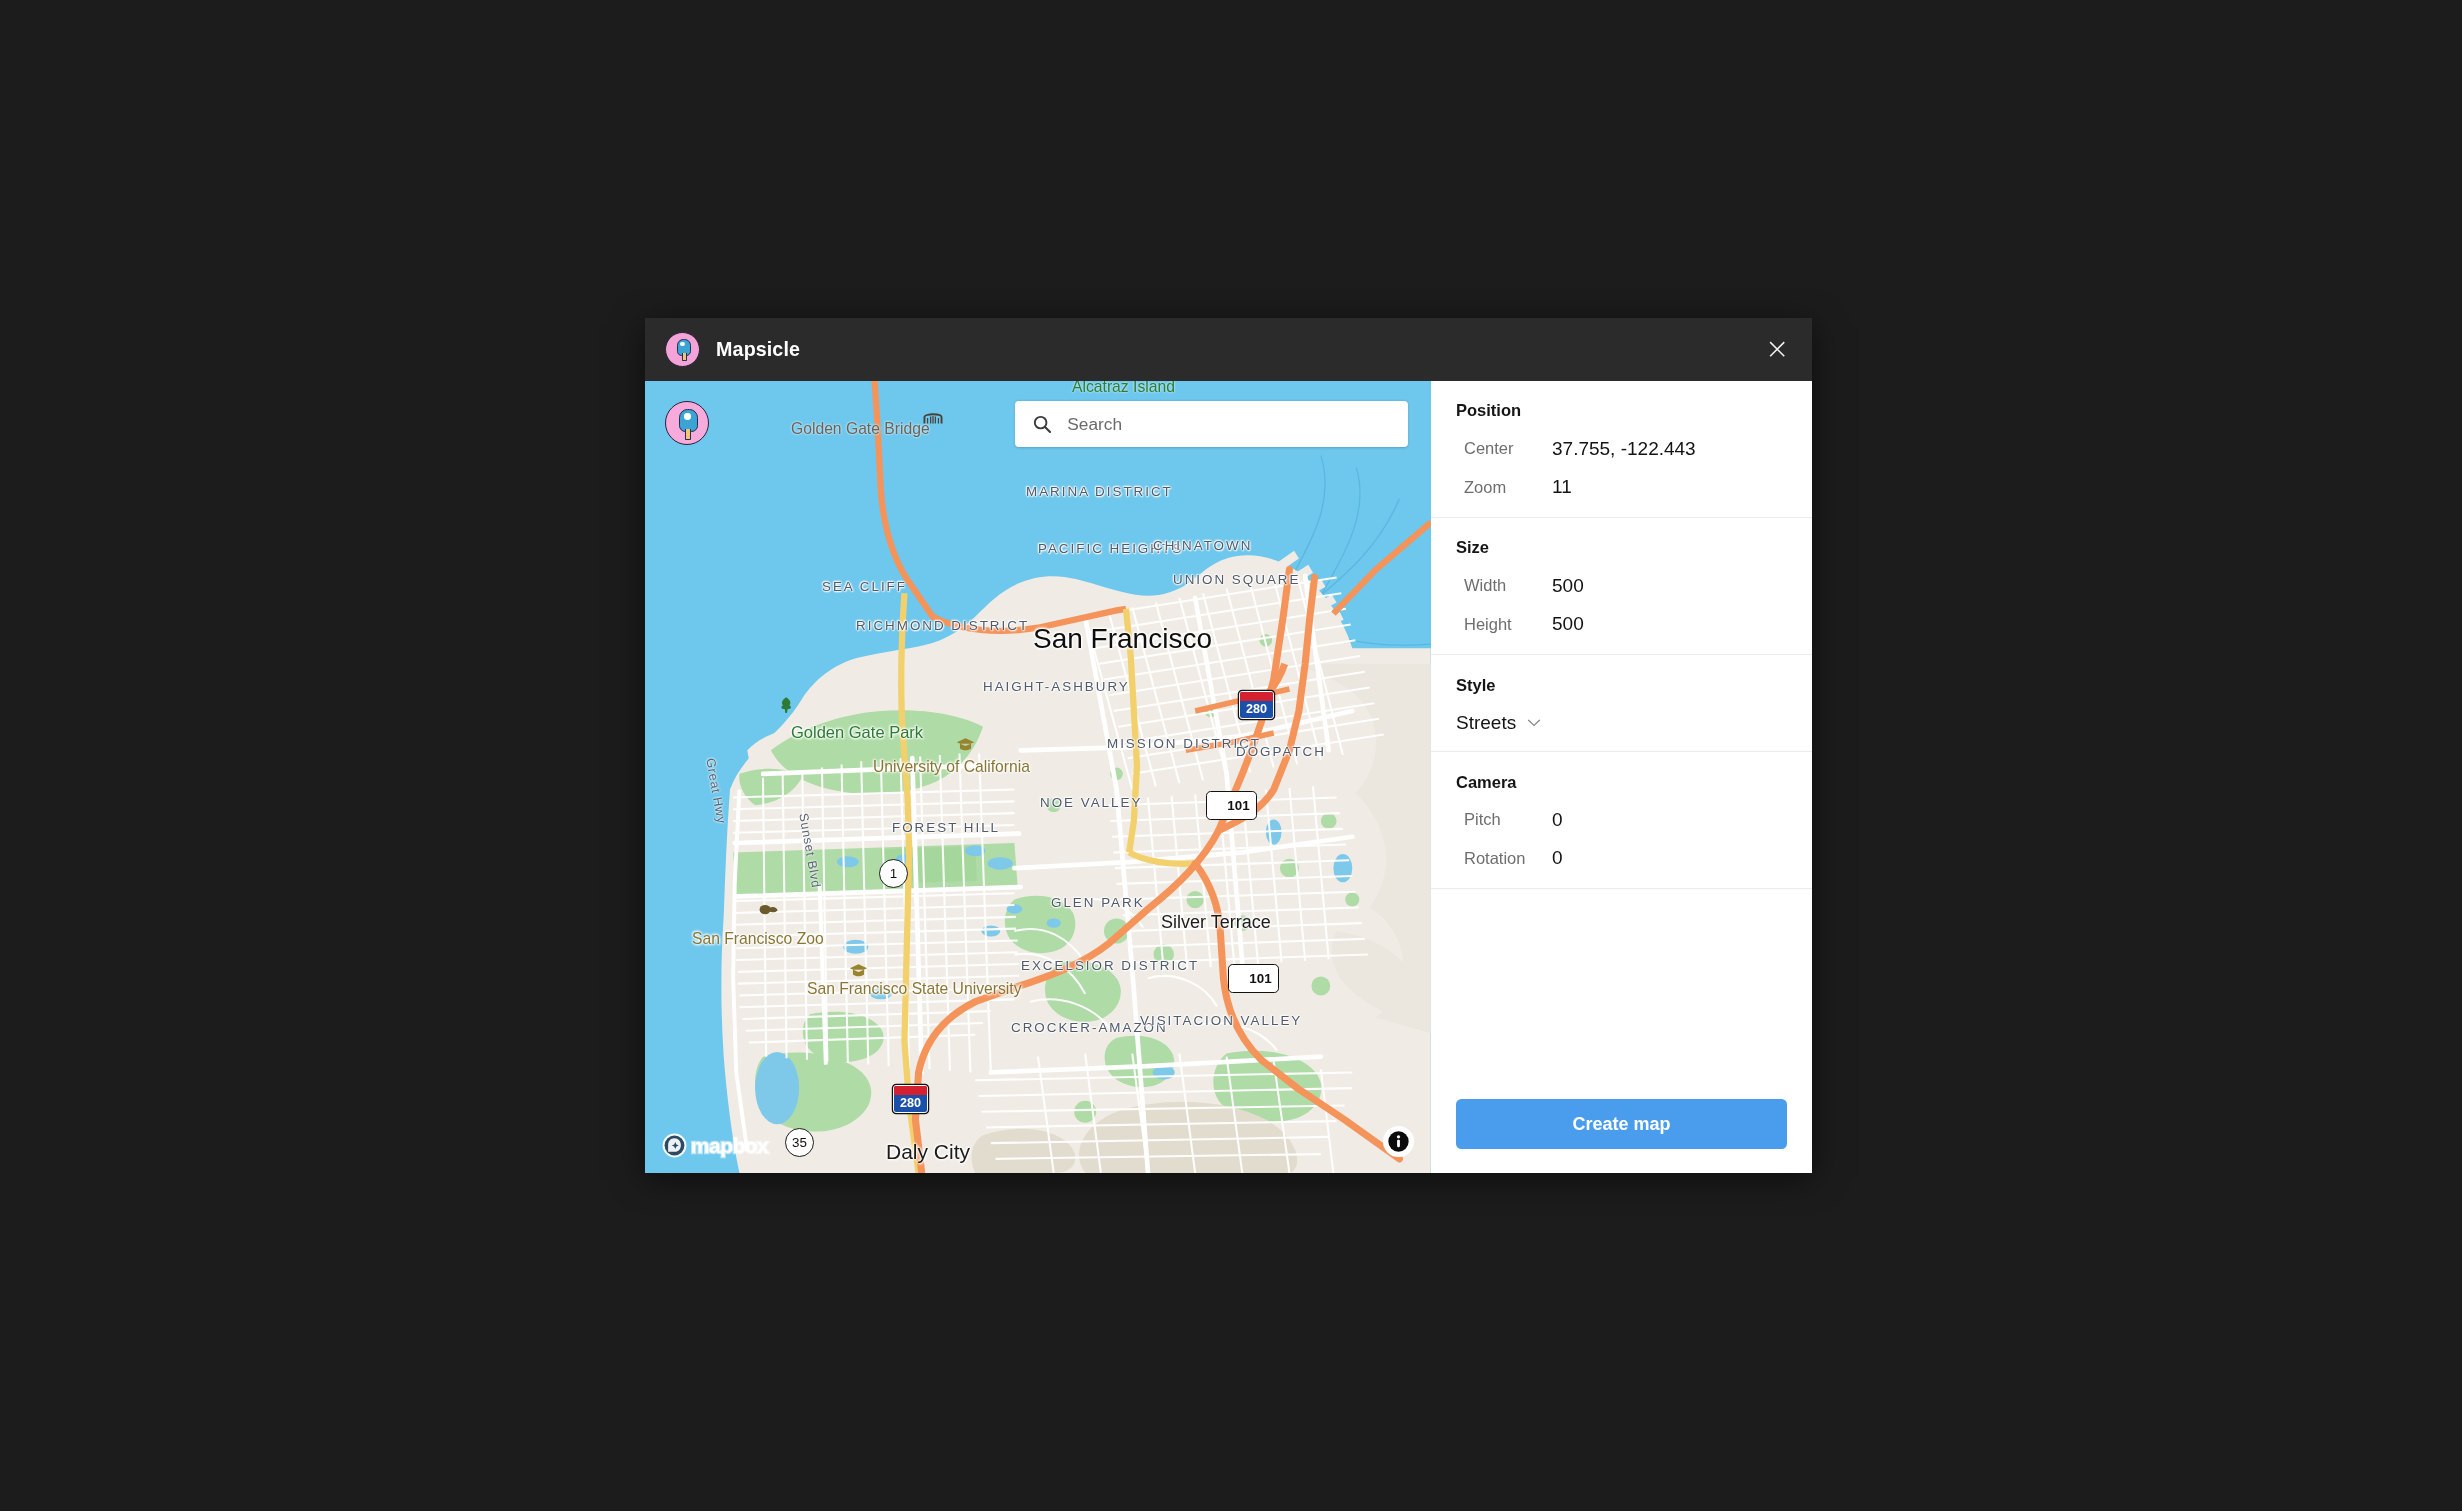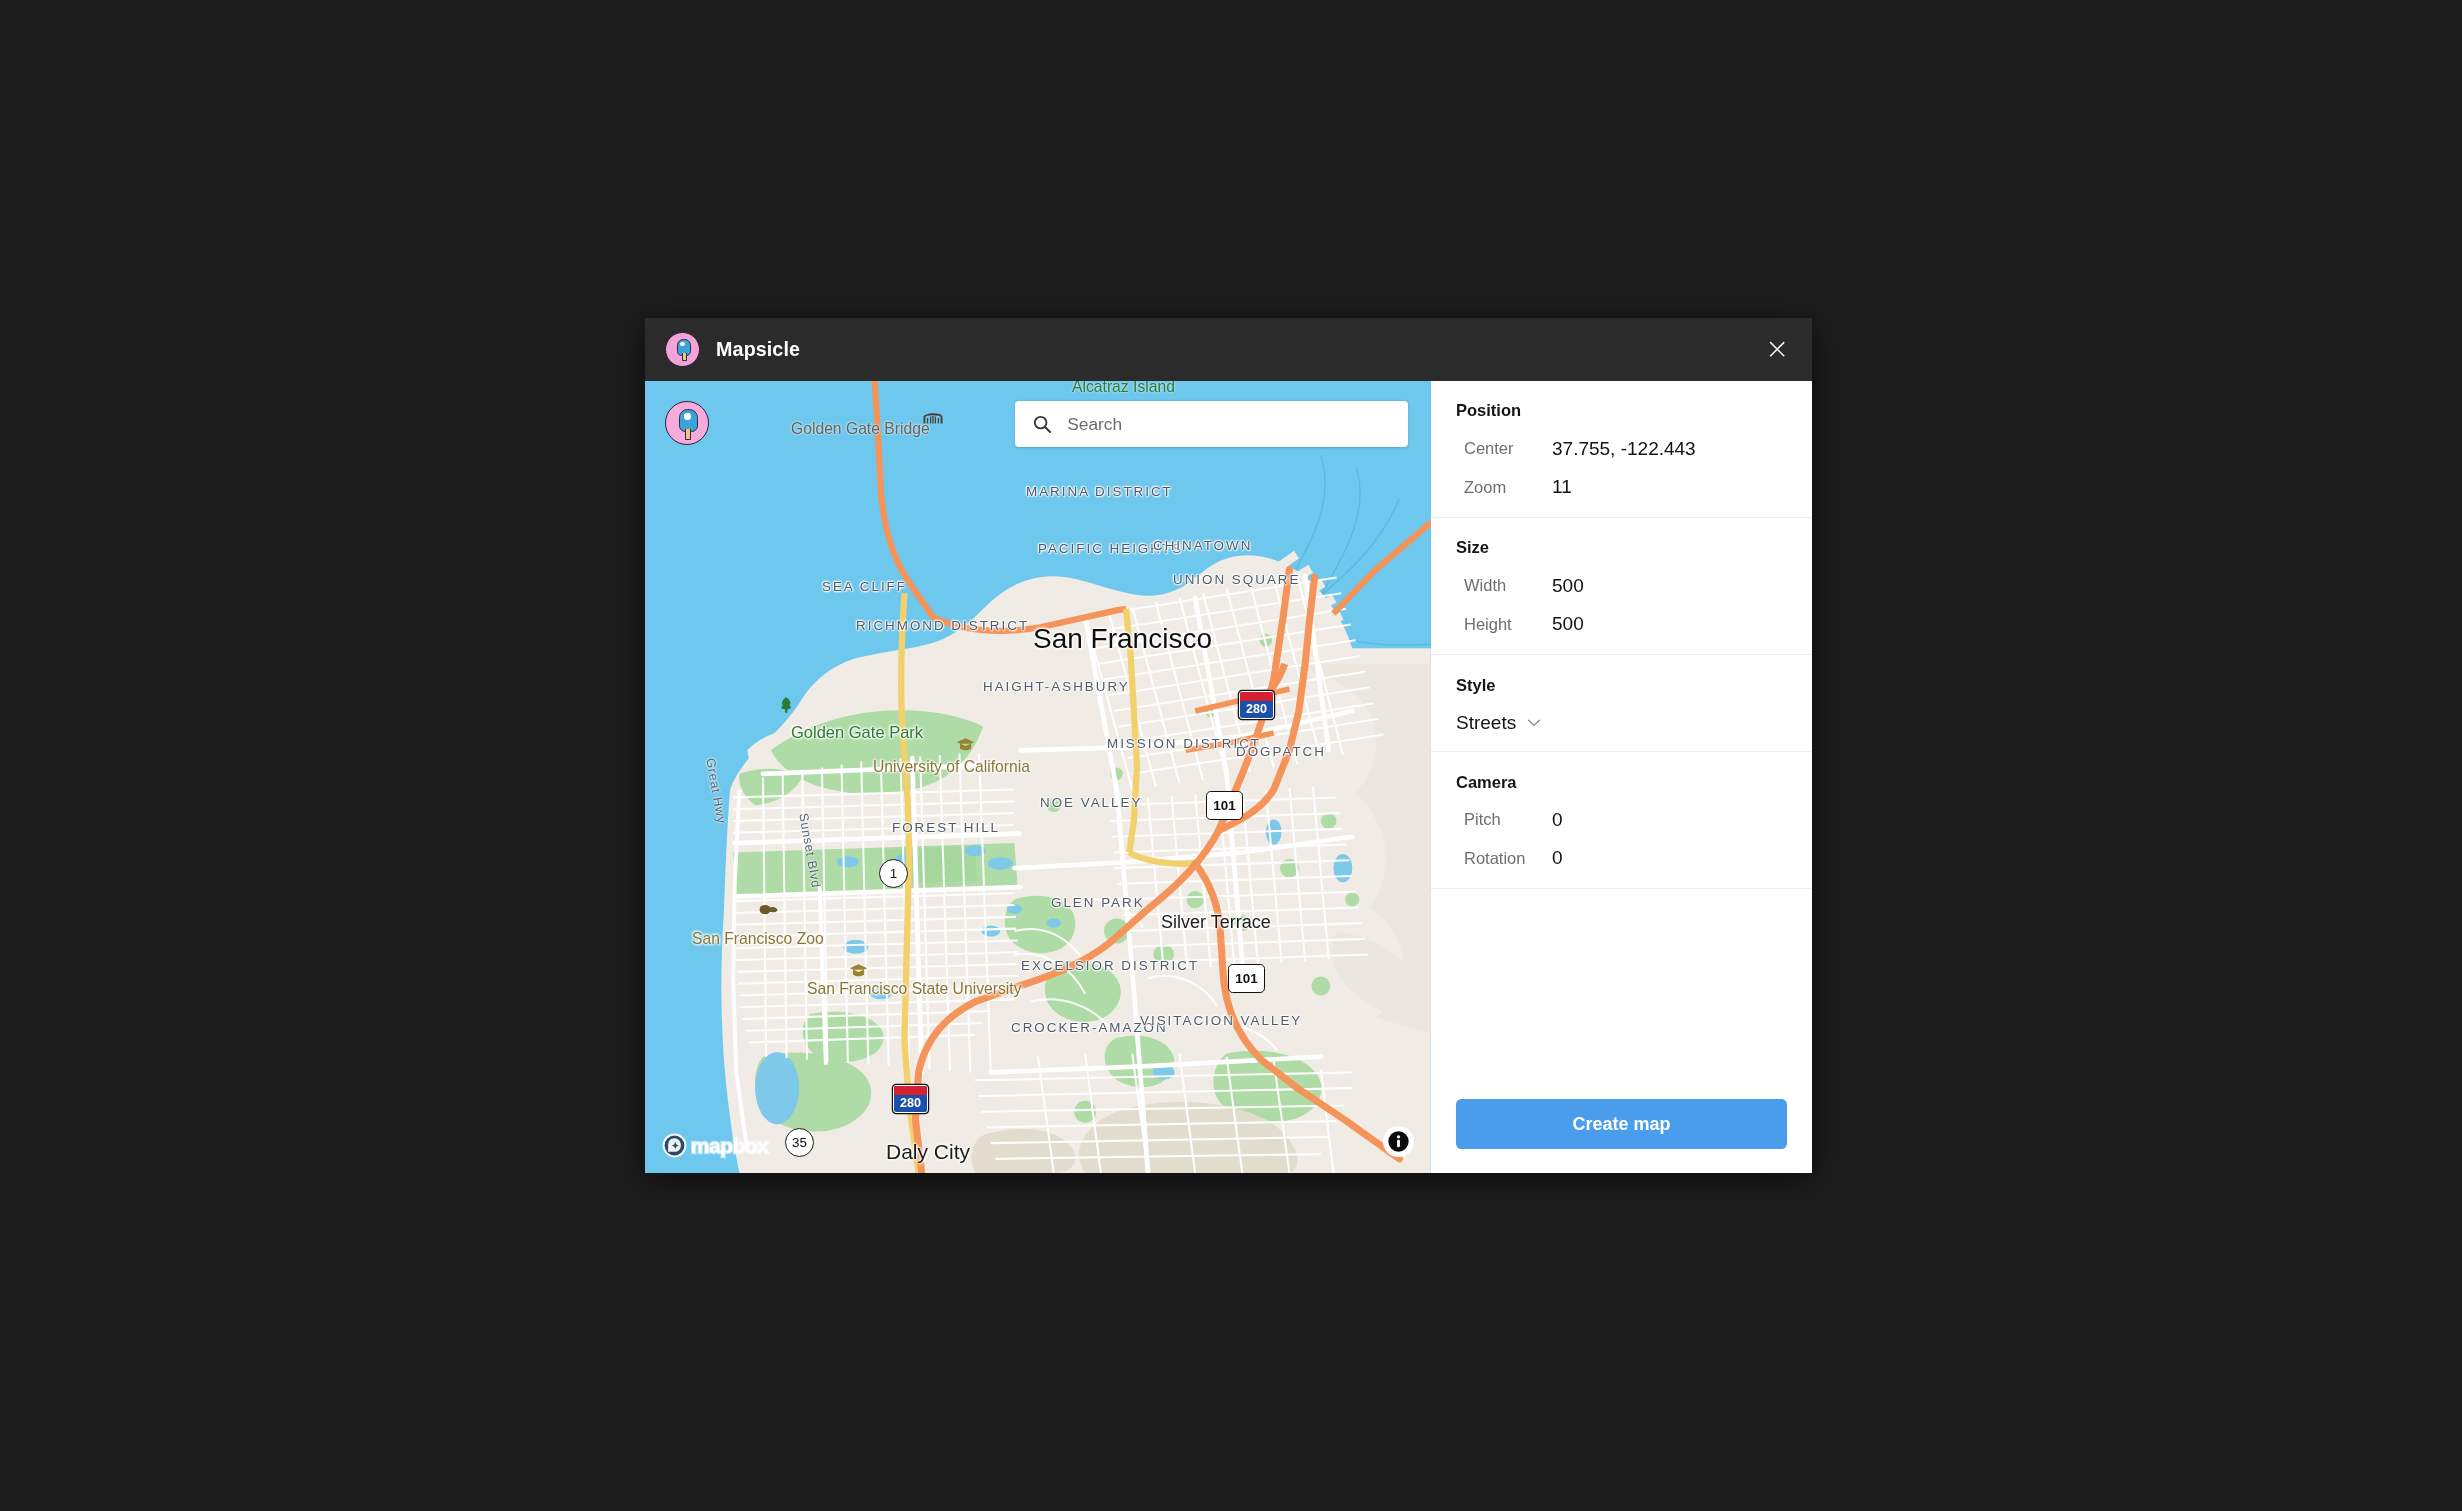--- a/index.html
+++ b/index.html
@@ -215,21 +215,21 @@
   .shield-circle {
     width: 27px; height: 27px; border-radius: 50%;
     background: #fff; border: 1.7px solid #1c1c1c;
     display: flex; align-items: center; justify-content: center;
     font-size: 13.4px; color: #111; font-weight: normal;
   }
   .shield-us {
     width: 35px; height: 27px; border-radius: 4.7px;
     background: #fff; border: 1.7px solid #111;
     display: flex; align-items: center; justify-content: center;
-    font-size: 13.4px; color: #111; font-weight: bold;
+    font-size: 13.4px; color: #111; font-weight: bold; padding-left: 14px;
   }
   .shield-i {
     width: 35px; height: 28px; border-radius: 3.1px;
     background: #1b50a8; border: 1.6px solid #fff;
     display: flex; align-items: flex-end; justify-content: center;
     font-size: 12.6px; color: #fff; font-weight: bold;
     box-shadow: 0 0 0 1.2px #111;
     padding-bottom: 1.6px; box-sizing: border-box;
     position: relative; overflow: hidden;
   }

